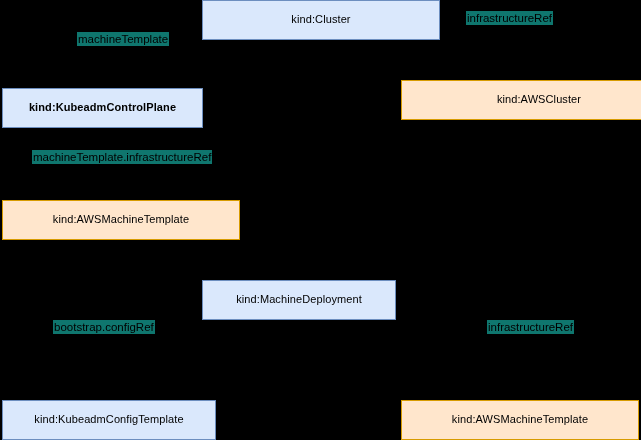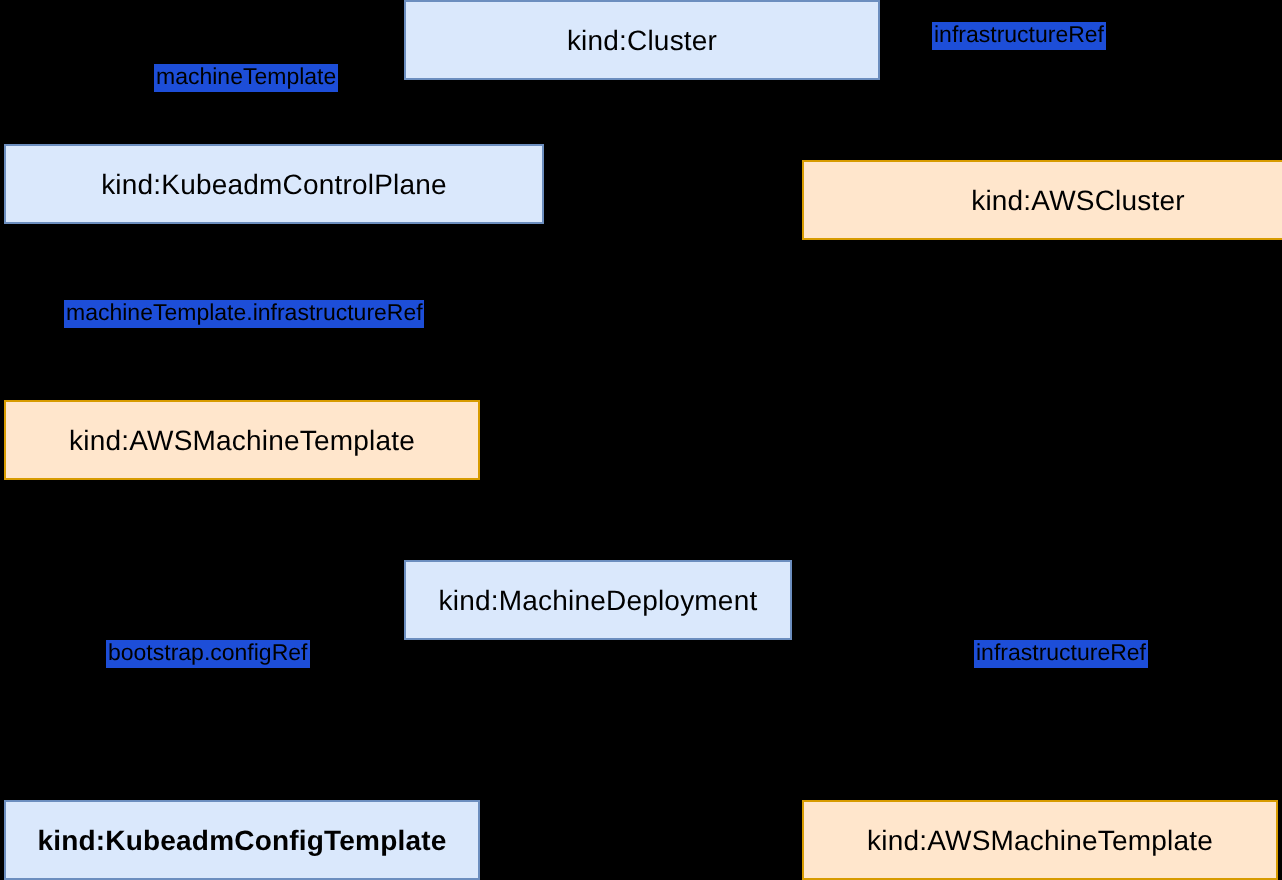--- a/index.html
+++ b/index.html
@@ -16,38 +16,38 @@
     font-family: "Liberation Sans", sans-serif;
   }
   .node {
     position: absolute;
     box-sizing: border-box;
     display: flex;
     align-items: center;
     justify-content: center;
     border-width: 1px;
     border-style: solid;
-    font-size: 14px;
+    font-size: 11px;
     line-height: 1.2;
     text-align: right;
     color: #000000;
     letter-spacing: 0.1px;
     white-space: nowrap;
   }
   .node.blue {
     background: #dae8fc;
     border-color: #6c8ebf;
   }
   .node.orange {
     background: #ffe6cc;
     border-color: #d79b00;
   }
   .edge-label {
     position: absolute;
-    background: #1d4ed8;
+    background: #0f766e;
     color: #000000;
     font-size: 11.5px;
     line-height: 14px;
     height: 14px;
     padding: 0 1px;
     white-space: nowrap;
     box-sizing: content-box;
     letter-spacing: 0px;
   }
   .edge {
@@ -93,37 +93,37 @@
   <div class="arrow-head arrow-down" style="left:105px; top:393px;"></div>
 
   <div class="edge edge-line-h" style="left:440px; top:300px; width:80px;"></div>
   <div class="edge edge-line-v" style="left:520px; top:300px; height:93px;"></div>
   <div class="arrow-head arrow-down" style="left:516px; top:393px;"></div>
 
   <div class="node blue" style="left:202px; top:0px; width:238px; height:40px;">
     <span>kind:Cluster</span>
   </div>
 
-  <div class="node blue" style="left:2px; top:72px; width:270px; height:40px;">
+  <div class="node blue" style="left:2px; top:88px; width:201px; height:40px;font-weight:bold;">
     <span>kind:KubeadmControlPlane</span>
   </div>
 
   <div class="node orange" style="left:401px; top:80px; width:276px; height:40px;">
     <span>kind:AWSCluster</span>
   </div>
 
   <div class="node orange" style="left:2px; top:200px; width:238px; height:40px;">
     <span>kind:AWSMachineTemplate</span>
   </div>
 
   <div class="node blue" style="left:202px; top:280px; width:194px; height:40px;">
     <span>kind:MachineDeployment</span>
   </div>
 
-  <div class="node blue" style="left:2px; top:400px; width:238px; height:40px;font-weight:bold;">
+  <div class="node blue" style="left:2px; top:400px; width:214px; height:40px;">
     <span>kind:KubeadmConfigTemplate</span>
   </div>
 
   <div class="node orange" style="left:401px; top:400px; width:238px; height:40px;">
     <span>kind:AWSMachineTemplate</span>
   </div>
 
   <div class="edge-label" style="left:77px; top:32px;">machineTemplate</div>
 
   <div class="edge-label" style="left:466px; top:11px;">infrastructureRef</div>

